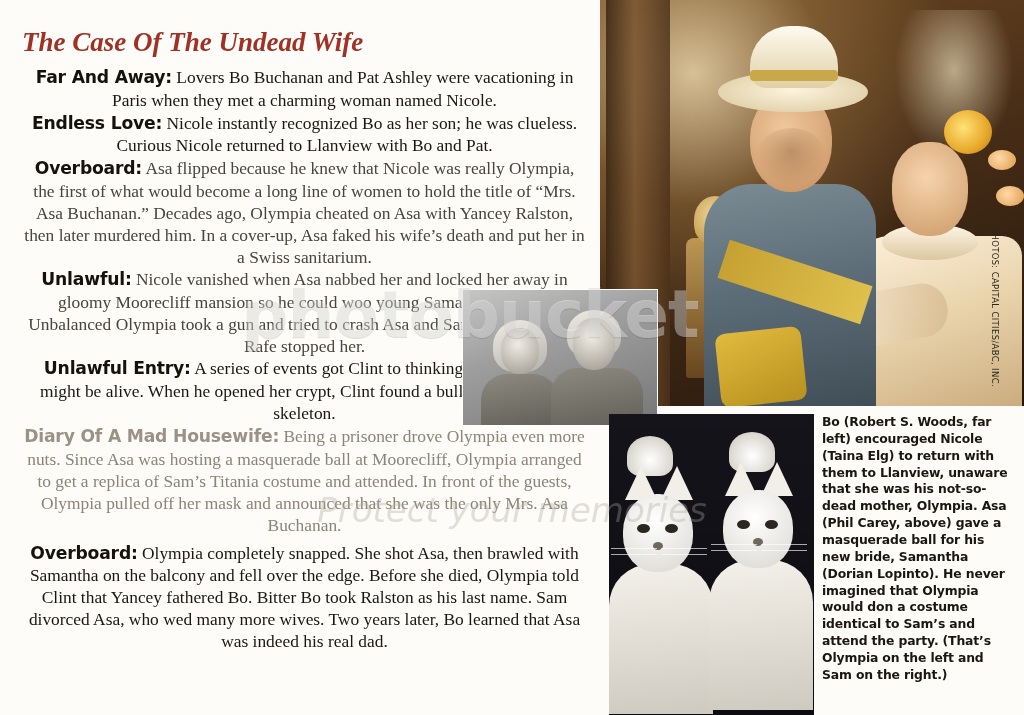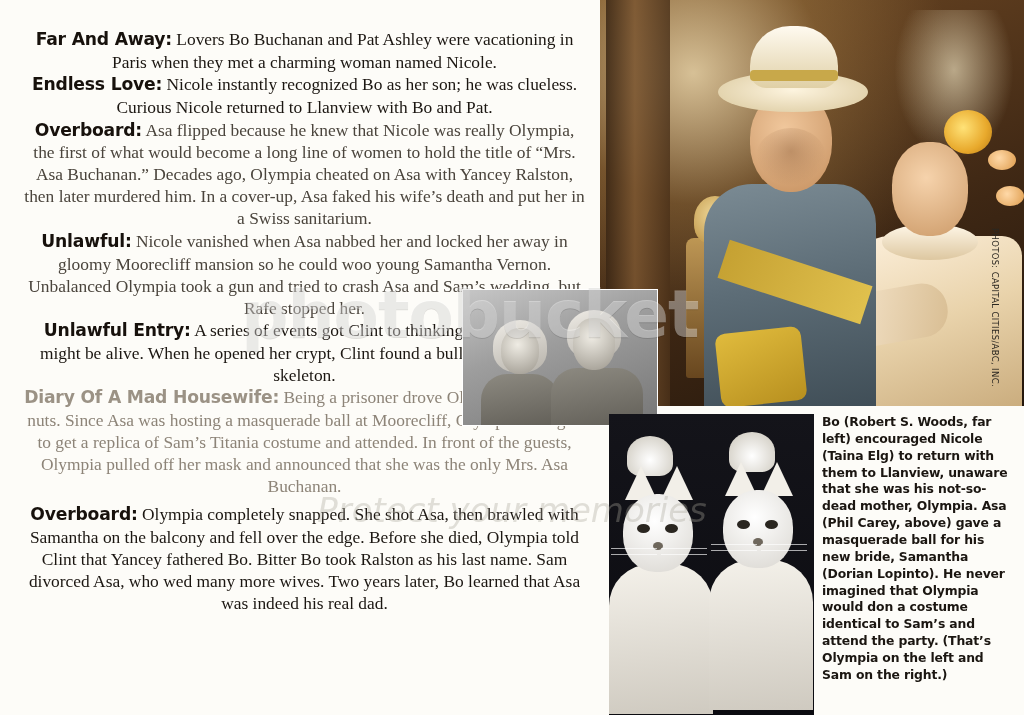--- a/index.html
+++ b/index.html
@@ -310,20 +310,21 @@
     pointer-events: none;
     font-style: italic;
   }
 </style>
 </head>
 <body>
 
 <div id="page">
 
   <div id="article">
+    <h2 class="subhead">The Case Of The Undead Wife</h2>
 
     <div class="body-text">
       <p class="para">
         <span class="lead">Far And Away:</span><span> Lovers Bo Buchanan and Pat Ashley were vacationing in Paris when they met a charming woman named Nicole.</span>
       </p>
       <p class="para">
         <span class="lead">Endless Love:</span><span> Nicole instantly recognized Bo as her son; he was clueless. Curious Nicole returned to Llanview with Bo and Pat.</span>
       </p>
       <p class="para semifaded">
         <span class="lead">Overboard:</span><span> Asa flipped because he knew that Nicole was really Olympia, the first of what would become a long line of women to hold the title of “Mrs. Asa Buchanan.” Decades ago, Olympia cheated on Asa with Yancey Ralston, then later murdered him. In a cover-up, Asa faked his wife’s death and put her in a Swiss sanitarium.</span>

